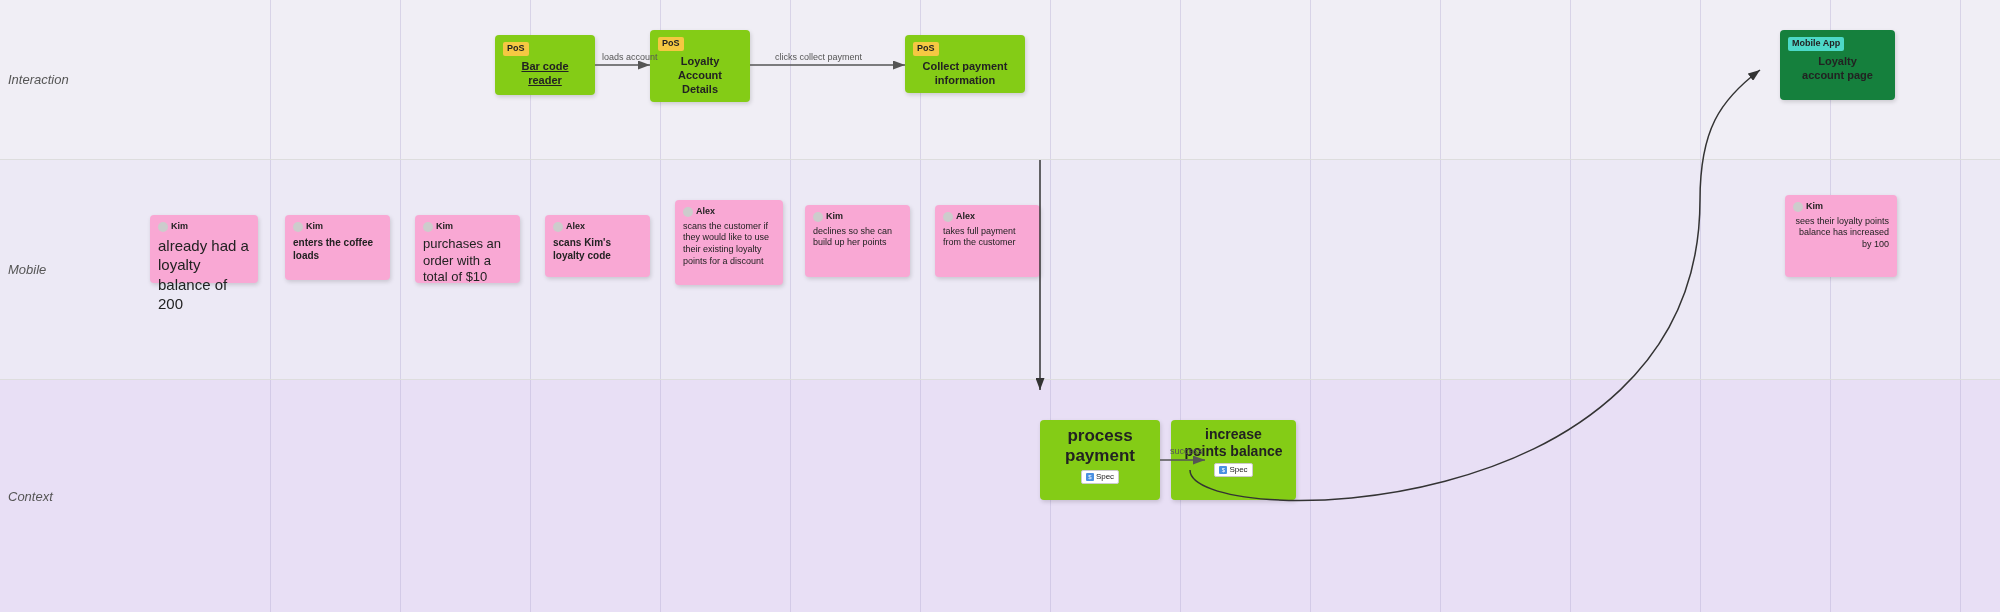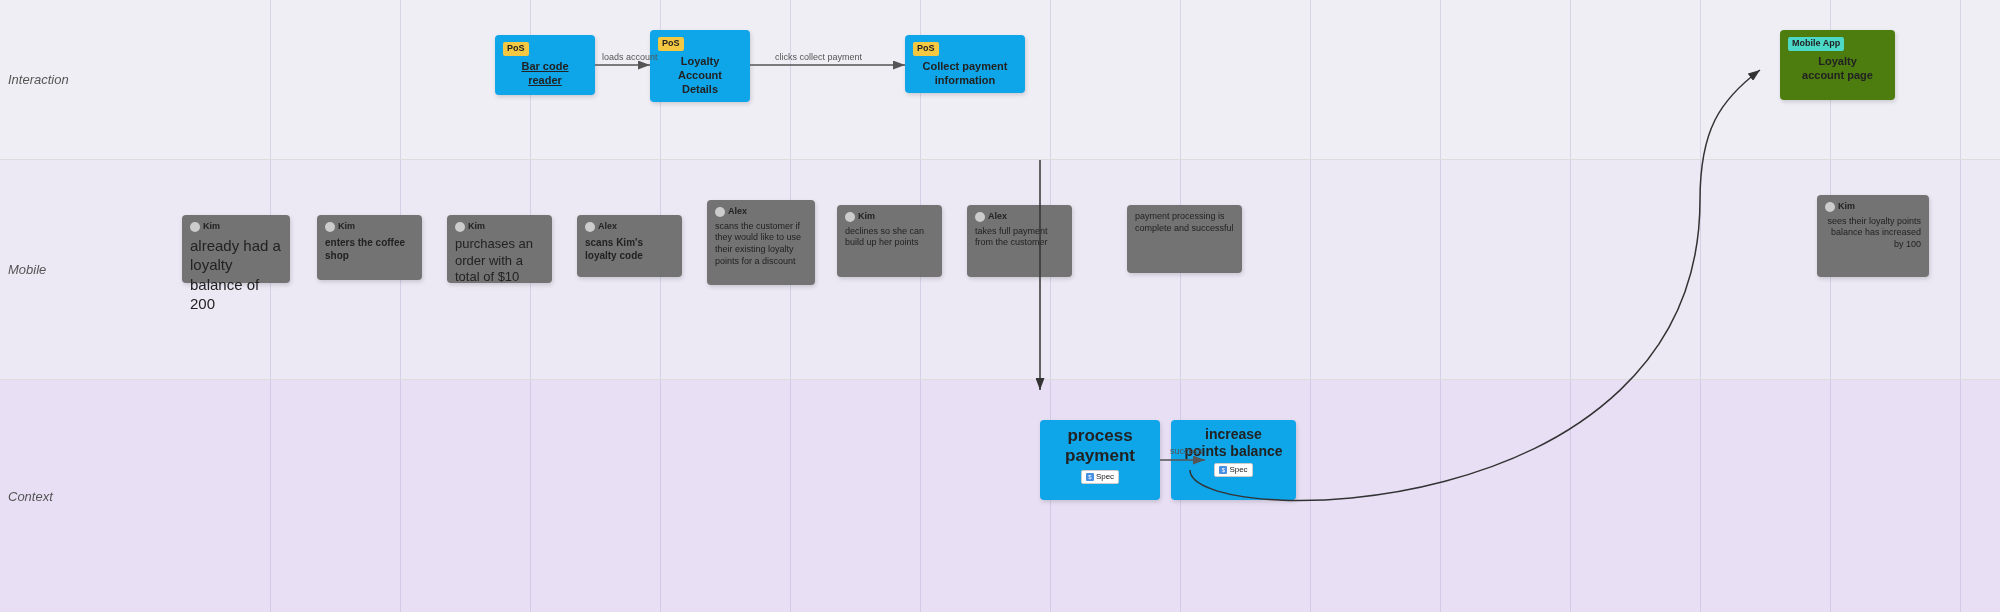--- a/index.html
+++ b/index.html
@@ -73,32 +73,31 @@
     .card {
       position: absolute;
       border-radius: 4px;
       padding: 6px 8px;
       font-size: 10px;
       line-height: 1.3;
       box-shadow: 1px 2px 4px rgba(0,0,0,0.15);
     }
 
     .card-yellow {
-      background: #0ea5e9;
+      background: #84cc16;
       color: #222;
     }
 
     .card-blue {
-      background: #737373;
+      background: #f9a8d4;
       color: #222;
-      margin-left: 32px;
     }
 
     .card-teal {
-      background: #4d7c0f;
+      background: #15803d;
       color: #222;
     }
 
     .card-header {
       font-size: 9px;
       font-weight: bold;
       background: #f5c842;
       border-radius: 2px;
       padding: 1px 4px;
       display: inline-block;
@@ -248,21 +247,21 @@
         <div class="card-actor">
           <span style="width:10px;height:10px;border-radius:50%;background:#ccc;display:inline-block;margin-right:3px;"></span>Kim
         </div>
         <div style="font-size:15px;">already had a loyalty balance of 200</div>
       </div>
 
       <div class="card card-blue" style="left:145px; top:55px; width:105px; height:65px;">
         <div class="card-actor">
           <span style="width:10px;height:10px;border-radius:50%;background:#ccc;display:inline-block;margin-right:3px;"></span>Kim
         </div>
-        <div style="font-size:10px; font-weight:bold;">enters the coffee shop</div>
+        <div style="font-size:10px; font-weight:bold;">enters the coffee loads</div>
       </div>
 
       <div class="card card-blue" style="left:275px; top:55px; width:105px; height:68px;">
         <div class="card-actor">
           <span style="width:10px;height:10px;border-radius:50%;background:#ccc;display:inline-block;margin-right:3px;"></span>Kim
         </div>
         <div style="font-size:13px;">purchases an order with a total of $10</div>
       </div>
 
       <div class="card card-blue" style="left:405px; top:55px; width:105px; height:62px;">
@@ -286,23 +285,20 @@
         <div style="font-size:9px;">declines so she can build up her points</div>
       </div>
 
       <div class="card card-blue" style="left:795px; top:45px; width:105px; height:72px;">
         <div class="card-actor">
           <span style="width:10px;height:10px;border-radius:50%;background:#ccc;display:inline-block;margin-right:3px;"></span>Alex
         </div>
         <div style="font-size:9px;">takes full payment from the customer</div>
       </div>
 
-      <div class="card card-blue" style="left:955px; top:45px; width:115px; height:68px;">
-        <div style="font-size:9px;">payment processing is complete and successful</div>
-      </div>
 
       <div class="card card-blue" style="left:1645px; top:35px; width:112px; height:82px;">
         <div class="card-actor">
           <span style="width:10px;height:10px;border-radius:50%;background:#ccc;display:inline-block;margin-right:3px;"></span>Kim
         </div>
         <div style="font-size:9px;text-align:right;">sees their loyalty points balance has increased by 100</div>
       </div>
 
       <svg class="arrows-svg" style="overflow:visible;">
         <defs>

